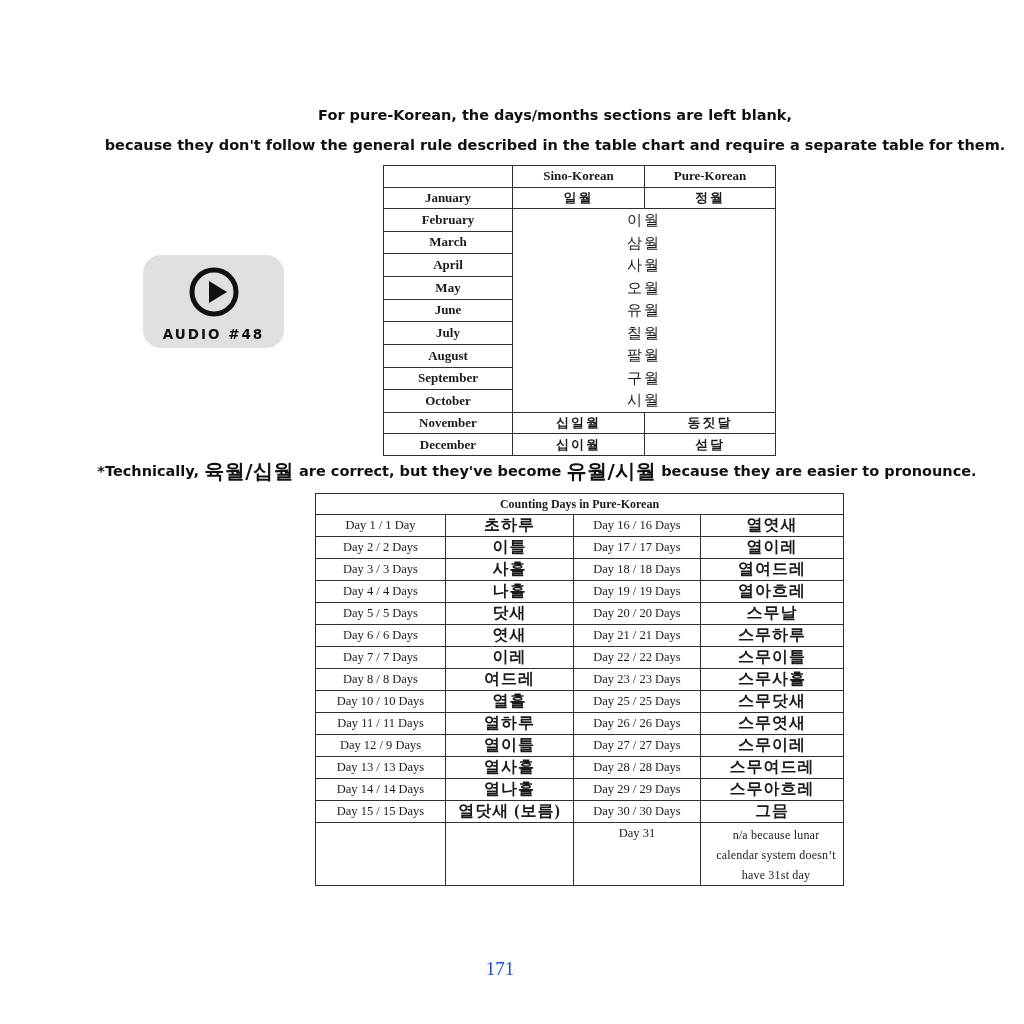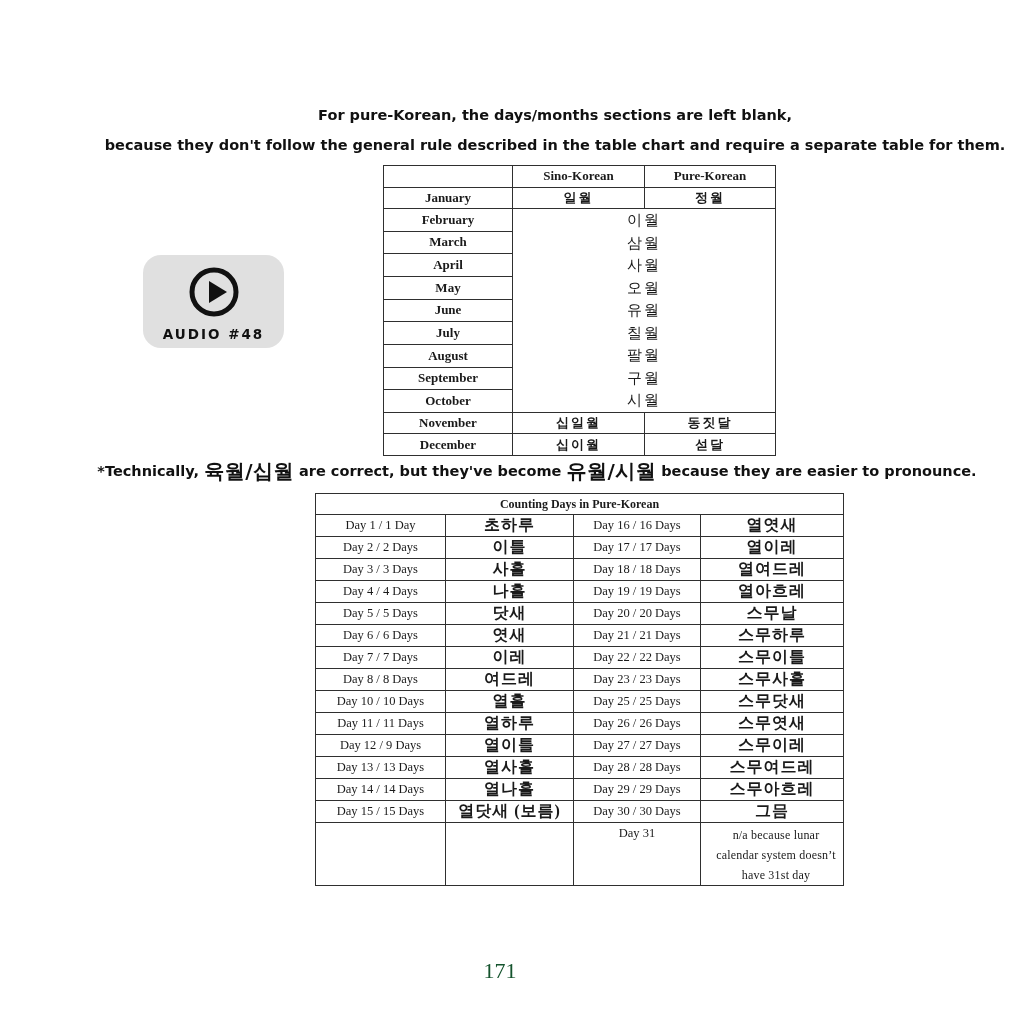--- a/index.html
+++ b/index.html
@@ -60,21 +60,21 @@
   #days-table th { font-weight:bold; font-size:12px; height:21px; }
   #days-table td.kr-cell { font-size:16px; letter-spacing:1px;font-weight:bold; }
   #days-table tr.last-row td { height:61px; vertical-align:top; padding-top:3px; }
   #days-table tr.last-row td.na-cell {
     font-size:12px; line-height:20px; letter-spacing:0.2px; padding:2px 6px 0 14px;
   }
 
   
   .page-number {
     position:absolute; top:958px; left:0; width:1000px; text-align:center;
-    font-size:22px; font-family:"Liberation Serif", serif; color:#14532d;
+    font-size:19px; font-family:"Liberation Serif", serif; color:#1d4ed8;
   }
 </style>
 </head>
 <body>
 
 <div class="page">
 
   <div class="intro">
     <div>For pure-Korean, the days/months sections are left blank,</div>
     <div>because they don't follow the general rule described in the table chart and require a separate table for them.</div>

